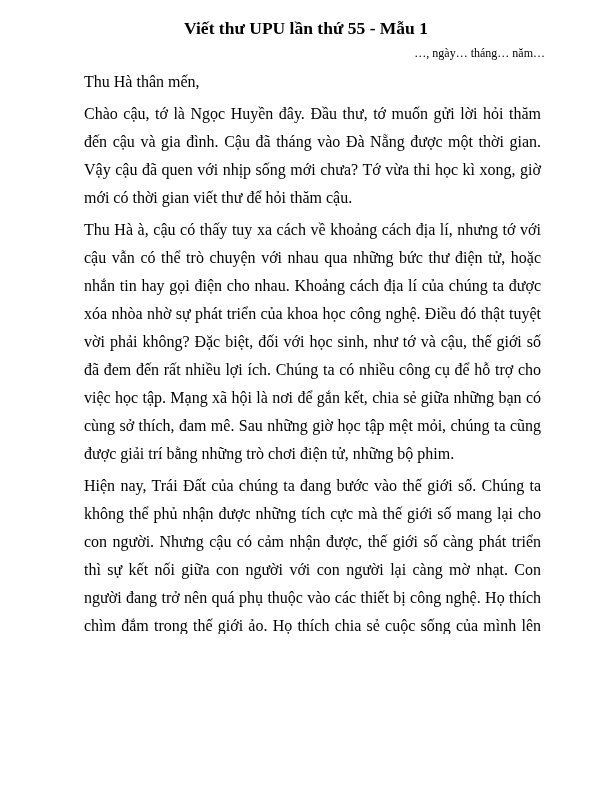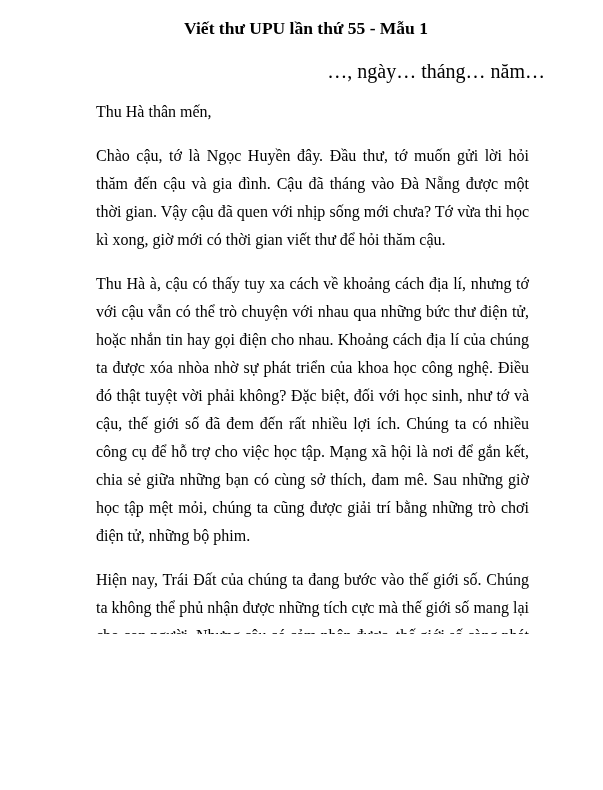--- a/index.html
+++ b/index.html
@@ -20,33 +20,33 @@
   }
   .doc-title {
     font-size: 17.5px;
     font-weight: bold;
     text-align: center;
     line-height: 24px;
     margin: 0 0 0 -13px;
     white-space: nowrap;
   }
   .date-line {
-    font-size: 20px;
+    font-size: 12px;
     line-height: 22px;
     text-align: right;
-    margin-top: 20px;
+    margin-top: 2px;
   }
   .letter-body {
     margin-top: 3px;
     font-size: 16px;
     line-height: 28px;
     text-align: justify;
   }
   .letter-body p {
-    margin: 16px;
+    margin: 4px;
     padding: 0;
   }
   .salutation {
     text-align: left;
   }
 </style>
 </head>
 <body>
 
 <div class="page">

